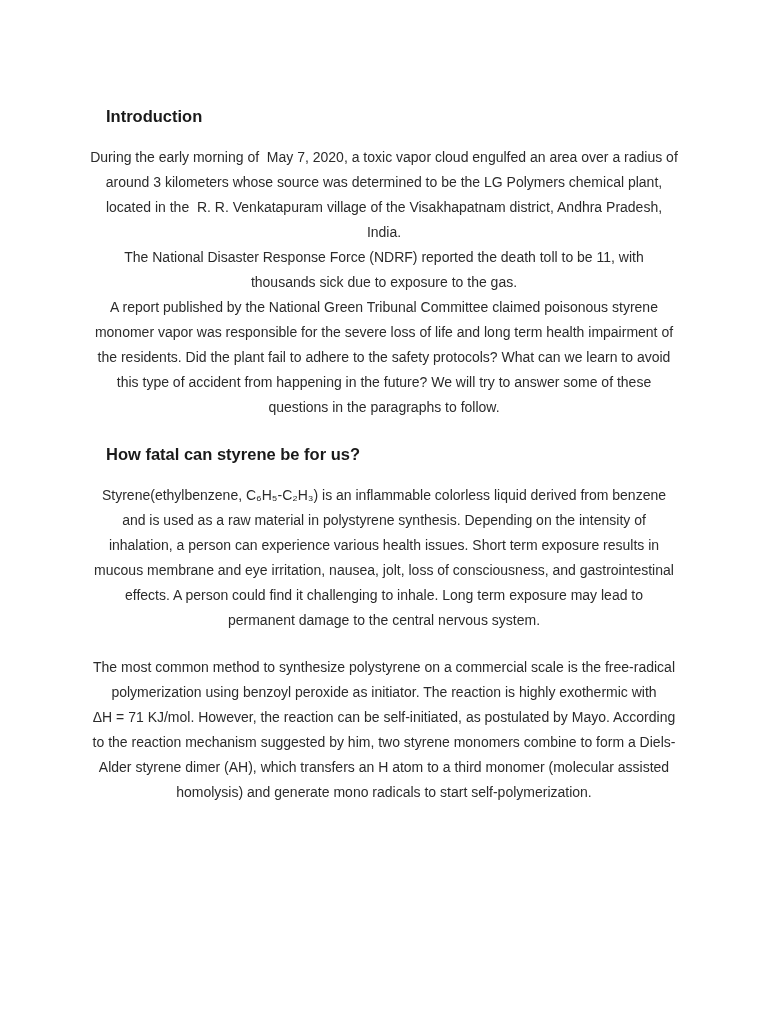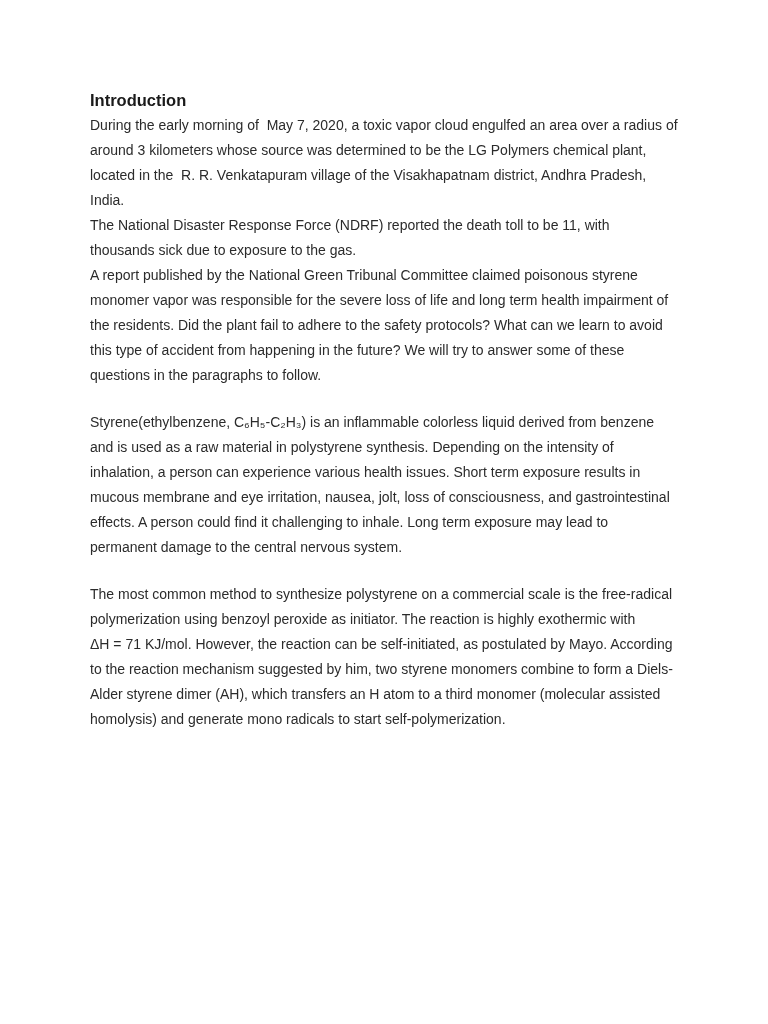--- a/index.html
+++ b/index.html
@@ -23,51 +23,53 @@
     position: absolute;
     left: 90px;
     top: 88px;
     width: 588px;
     color: var(--text-color, #2b2b2b);
   }
   .doc-section + .doc-section {
     margin-top: 22px;
   }
   .doc-heading {
-    margin: 0;
+    margin: 16px;
     font-family: "Liberation Sans", "DejaVu Sans", sans-serif;
     font-size: 16.5px;
     font-weight: 700;
     line-height: 25px;
     color: var(--heading-color, #1a1a1a);
     white-space: pre-wrap;
   }
   .doc-para {
     margin: 0;
     font-size: 14px;
     font-weight: 400;
     line-height: 25px;
     white-space: pre-wrap;
+    text-align: center;
   }
 </style>
 </head>
 <body>
 
 <div class="page">
   <div class="doc">
 
     <section class="doc-section">
       <h2 class="doc-heading">Introduction</h2>
       <p class="doc-para">During the early morning of  May 7, 2020, a toxic vapor cloud engulfed an area over a radius of around 3 kilometers whose source was determined to be the LG Polymers chemical plant, located in the  R. R. Venkatapuram village of the Visakhapatnam district, Andhra Pradesh,
 India.</p>
       <p class="doc-para">The National Disaster Response Force (NDRF) reported the death toll to be 11, with thousands sick due to exposure to the gas.</p>
       <p class="doc-para">A report published by the National Green Tribunal Committee claimed poisonous styrene monomer vapor was responsible for the severe loss of life and long term health impairment of the residents. Did the plant fail to adhere to the safety protocols? What can we learn to avoid this type of accident from happening in the future? We will try to answer some of these questions in the paragraphs to follow.</p>
     </section>
 
     <section class="doc-section">
+      <h2 class="doc-heading">How fatal can styrene be for us?</h2>
       <p class="doc-para">Styrene(ethylbenzene, C₆H₅-C₂H₃) is an inflammable colorless liquid derived from benzene and is used as a raw material in polystyrene synthesis. Depending on the intensity of inhalation, a person can experience various health issues. Short term exposure results in mucous membrane and eye irritation, nausea, jolt, loss of consciousness, and gastrointestinal effects. A person could find it challenging to inhale. Long term exposure may lead to permanent damage to the central nervous system.</p>
     </section>
 
     <section class="doc-section">
       <p class="doc-para">The most common method to synthesize polystyrene on a commercial scale is the free-radical polymerization using benzoyl peroxide as initiator. The reaction is highly exothermic with
 ΔH = 71 KJ/mol. However, the reaction can be self-initiated, as postulated by Mayo. According to the reaction mechanism suggested by him, two styrene monomers combine to form a Diels-Alder styrene dimer (AH), which transfers an H atom to a third monomer (molecular assisted homolysis) and generate mono radicals to start self-polymerization.</p>
     </section>
 
   </div>
 </div>

